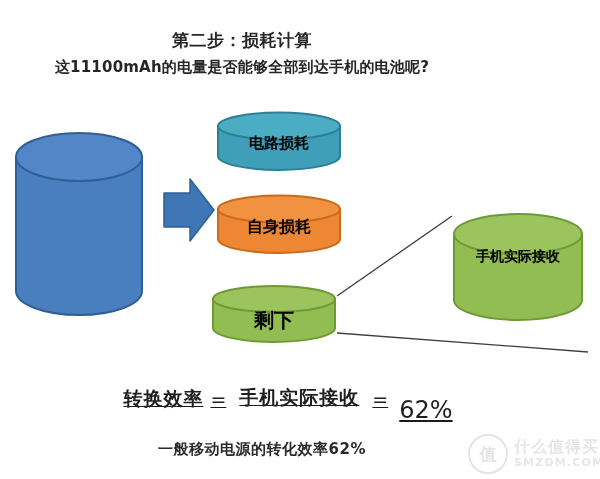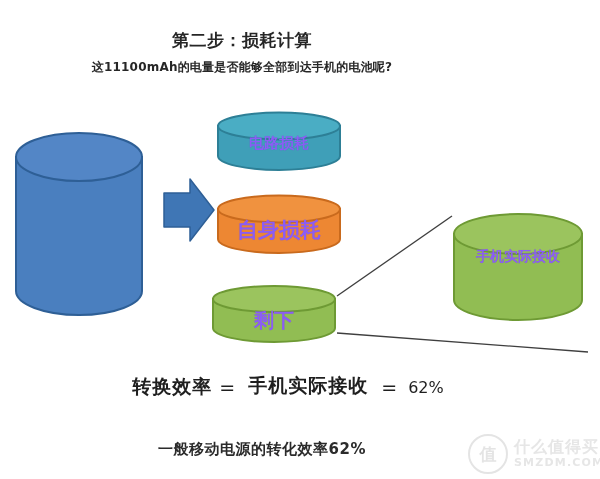--- a/index.html
+++ b/index.html
@@ -31,54 +31,54 @@
     text-align: center;
   }
   .title-line1 {
     font-size: 17px;
     font-weight: 700;
     color: #262626;
     letter-spacing: 0.5px;
     line-height: 24px;
   }
   .title-line2 {
-    font-size: 12px;
+    font-size: 15px;
     font-weight: 700;
     color: #262626;
     letter-spacing: 0.2px;
     line-height: 26px;
     margin-top: 2px;
   }
 
   
   .cyl {
     position: absolute;
   }
   .cyl-label {
     position: absolute;
     left: 0;
     width: 100%;
     text-align: center;
-    color: #8b5cf6;
+    color: #000000;
     font-weight: 700;
     pointer-events: none;
     line-height: 1.15;
     text-shadow: 0 0 1px rgba(0,0,0,0.10);
   }
 
   
   #cyl-source { left: 14px; top: 131px; width: 130px; height: 186px; }
   #cyl-source .lbl { top: 72px; font-size: 15px; }
 
   
   #cyl-circuit { left: 216px; top: 111px; width: 126px; height: 60px; }
   #cyl-circuit .lbl { top: 24px; font-size: 15px; }
 
   #cyl-self { left: 216px; top: 194px; width: 126px; height: 60px; }
-  #cyl-self .lbl { top: 24px; font-size: 21px; }
+  #cyl-self .lbl { top: 24px; font-size: 16px; }
 
   #cyl-rest { left: 211px; top: 285px; width: 126px; height: 58px; }
   #cyl-rest .lbl { top: 24px; font-size: 20px; }
 
   
   #cyl-result { left: 452px; top: 212px; width: 132px; height: 110px; }
   #cyl-result .lbl { top: 36px; font-size: 14px; }
 
   
   #arrow-flow { position: absolute; left: 160px; top: 175px; width: 58px; height: 70px; }
@@ -88,20 +88,21 @@
 
   
   .formula {
     position: absolute;
     left: 0;
     top: 374px;
     width: 596px;
     display: flex;
     justify-content: center;
     align-items: flex-end;
+    text-decoration: underline;
   }
   .formula-inner {
     display: flex;
     align-items: center;
     font-size: 19px;
     color: #1f1f1f;
     transform: translateX(-10px);
   }
   .f-lhs { font-weight: 700; letter-spacing: 1px; }
   .f-eq { margin: 0 7px; font-weight: 400; }
@@ -115,21 +116,21 @@
     padding: 0 6px 2px 6px;
     font-weight: 700;
     letter-spacing: 1px;
   }
   .frac .den {
     padding: 2px 6px 0 6px;
     border-top: 1.6px solid #1f1f1f;
     font-weight: 700;
     letter-spacing: 1px;
   }
-  .f-result { margin-left: 4px; font-weight: 400; font-size: 16px; }
+  .f-result { margin-left: 4px; font-weight: 400; font-size: 24px; margin-top: 22px; }
 
   .caption {
     position: absolute;
     left: 0;
     top: 440px;
     width: 600px;
     text-align: center;
     font-size: 15px;
     font-weight: 700;
     color: #2b2b2b;

